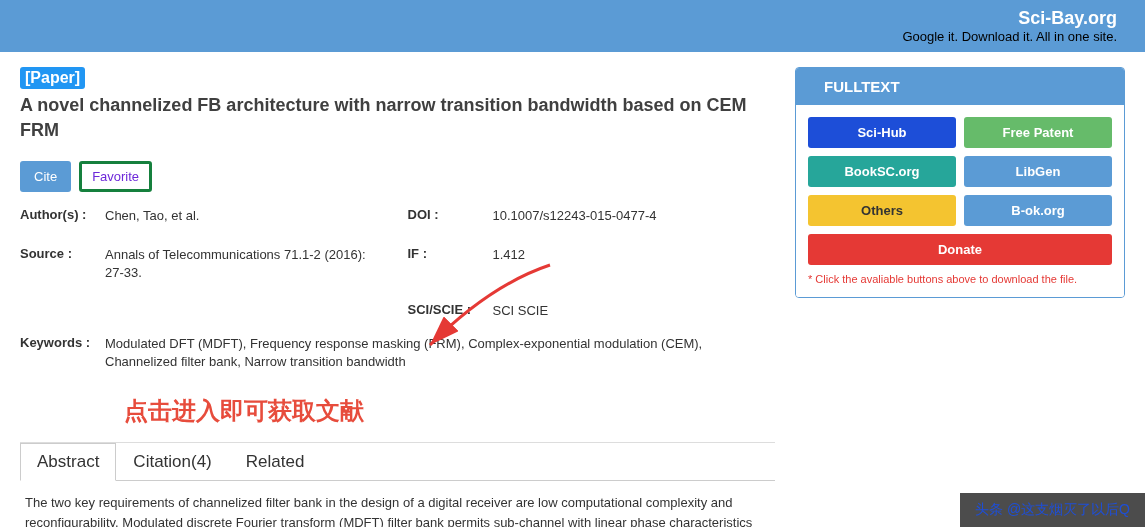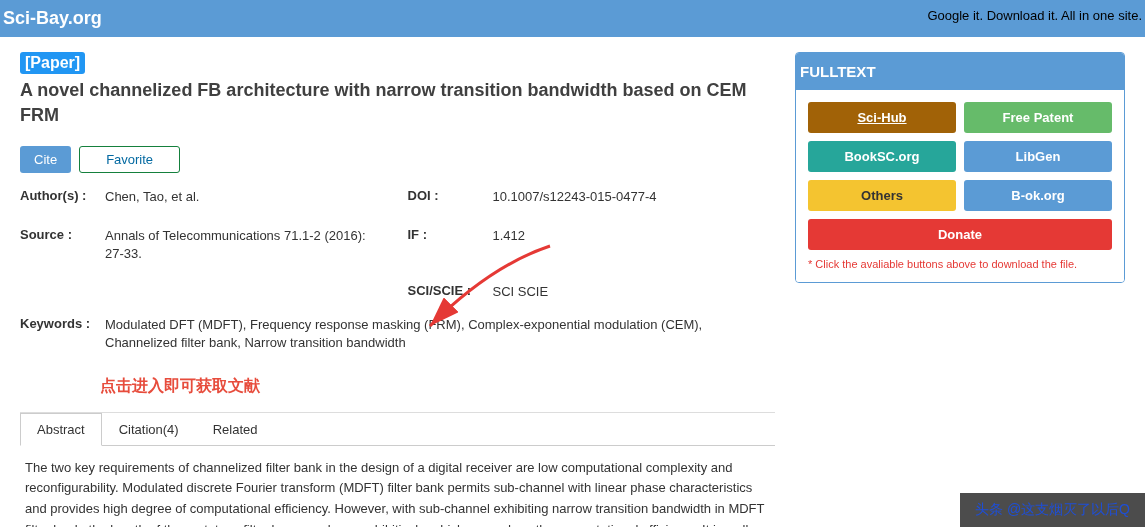--- a/index.html
+++ b/index.html
@@ -1,24 +1,25 @@
 <!DOCTYPE html>
 <html><head>
   <meta charset="utf-8">
   <style>
     * { box-sizing: border-box; margin: 0; padding: 0; }
     body { font-family: Arial, sans-serif; font-size: 13px; color: #333; background: #fff; width: 1145px; }
 
     
     .header {
       background: #5b9bd5;
-      padding: 8px 3px;
+      padding: 8px 28px;
       display: flex;
       justify-content: space-between;
-      align-items: flex-start;
+      align-items: flex-end;
+      flex-direction: column;
     }
     .header-logo {
       color: #fff;
       font-size: 18px;
       font-weight: bold;
     }
     .header-tagline {
       color: #000000;
       font-size: 13px;
     }
@@ -64,23 +65,23 @@
       color: #fff;
       border: none;
       padding: 5px 14px;
       border-radius: 3px;
       cursor: pointer;
       font-size: 13px;
     }
 
     .btn-favorite {
       background: #fff;
-      color: #0369a1;
-      border: 1px solid #15803d;
-      padding: 5px 26px;
+      color: #6d28d9;
+      border: 3px solid #15803d;
+      padding: 5px 10px;
       border-radius: 3px;
       cursor: pointer;
       font-size: 13px;
     }
 
     .meta-grid {
       display: grid;
       grid-template-columns: 1fr 1fr;
       gap: 20px 20px;
       margin-bottom: 15px;
@@ -118,44 +119,44 @@
     }
 
     
     .annotation-area {
       position: relative;
       margin-top: 10px;
     }
 
     .chinese-text {
       color: #e74c3c;
-      font-size: 16px;
-      font-weight: bold;
-      margin-left: 80px;
+      font-size: 24px;
+      font-weight: bold;
+      margin-left: 104px;
       margin-top: 10px;
     }
 
     
     .right-panel {
       width: 330px;
       flex-shrink: 0;
     }
 
     .fulltext-box {
       border: 1px solid #5b9bd5;
       border-radius: 4px;
       overflow: hidden;
     }
 
     .fulltext-header {
       background: #5b9bd5;
       color: #fff;
       font-weight: bold;
       font-size: 15px;
-      padding: 10px 4px;
+      padding: 10px 28px;
     }
 
     .fulltext-body {
       padding: 12px;
       background: #fff;
     }
 
     .btn-grid {
       display: grid;
       grid-template-columns: 1fr 1fr;
@@ -167,21 +168,21 @@
       padding: 8px 10px;
       border: none;
       border-radius: 3px;
       cursor: pointer;
       font-size: 13px;
       font-weight: bold;
       color: #fff;
       text-align: center;
     }
 
-    .btn-scihub { background: #a16207; text-decoration: underline; }
+    .btn-scihub { background: #1d4ed8; }
     .btn-freepat { background: #66bb6a; }
     .btn-booksc { background: #26a69a; }
     .btn-libgen { background: #5b9bd5; }
     .btn-others { background: #f4c430; color: #333; }
     .btn-bok { background: #5b9bd5; }
 
     .btn-donate-row {
       margin-top: 4px;
     }
 
@@ -212,21 +213,21 @@
 
     .tabs-nav {
       display: flex;
       border-bottom: 1px solid #ccc;
       margin-bottom: 12px;
     }
 
     .tab-item {
       padding: 8px 16px;
       cursor: pointer;
-      font-size: 13px;
+      font-size: 17px;
       border: 1px solid transparent;
       border-bottom: none;
       margin-bottom: -1px;
     }
 
     .tab-item.active {
       border-color: #ccc;
       border-bottom: 1px solid #fff;
       background: #fff;
     }

